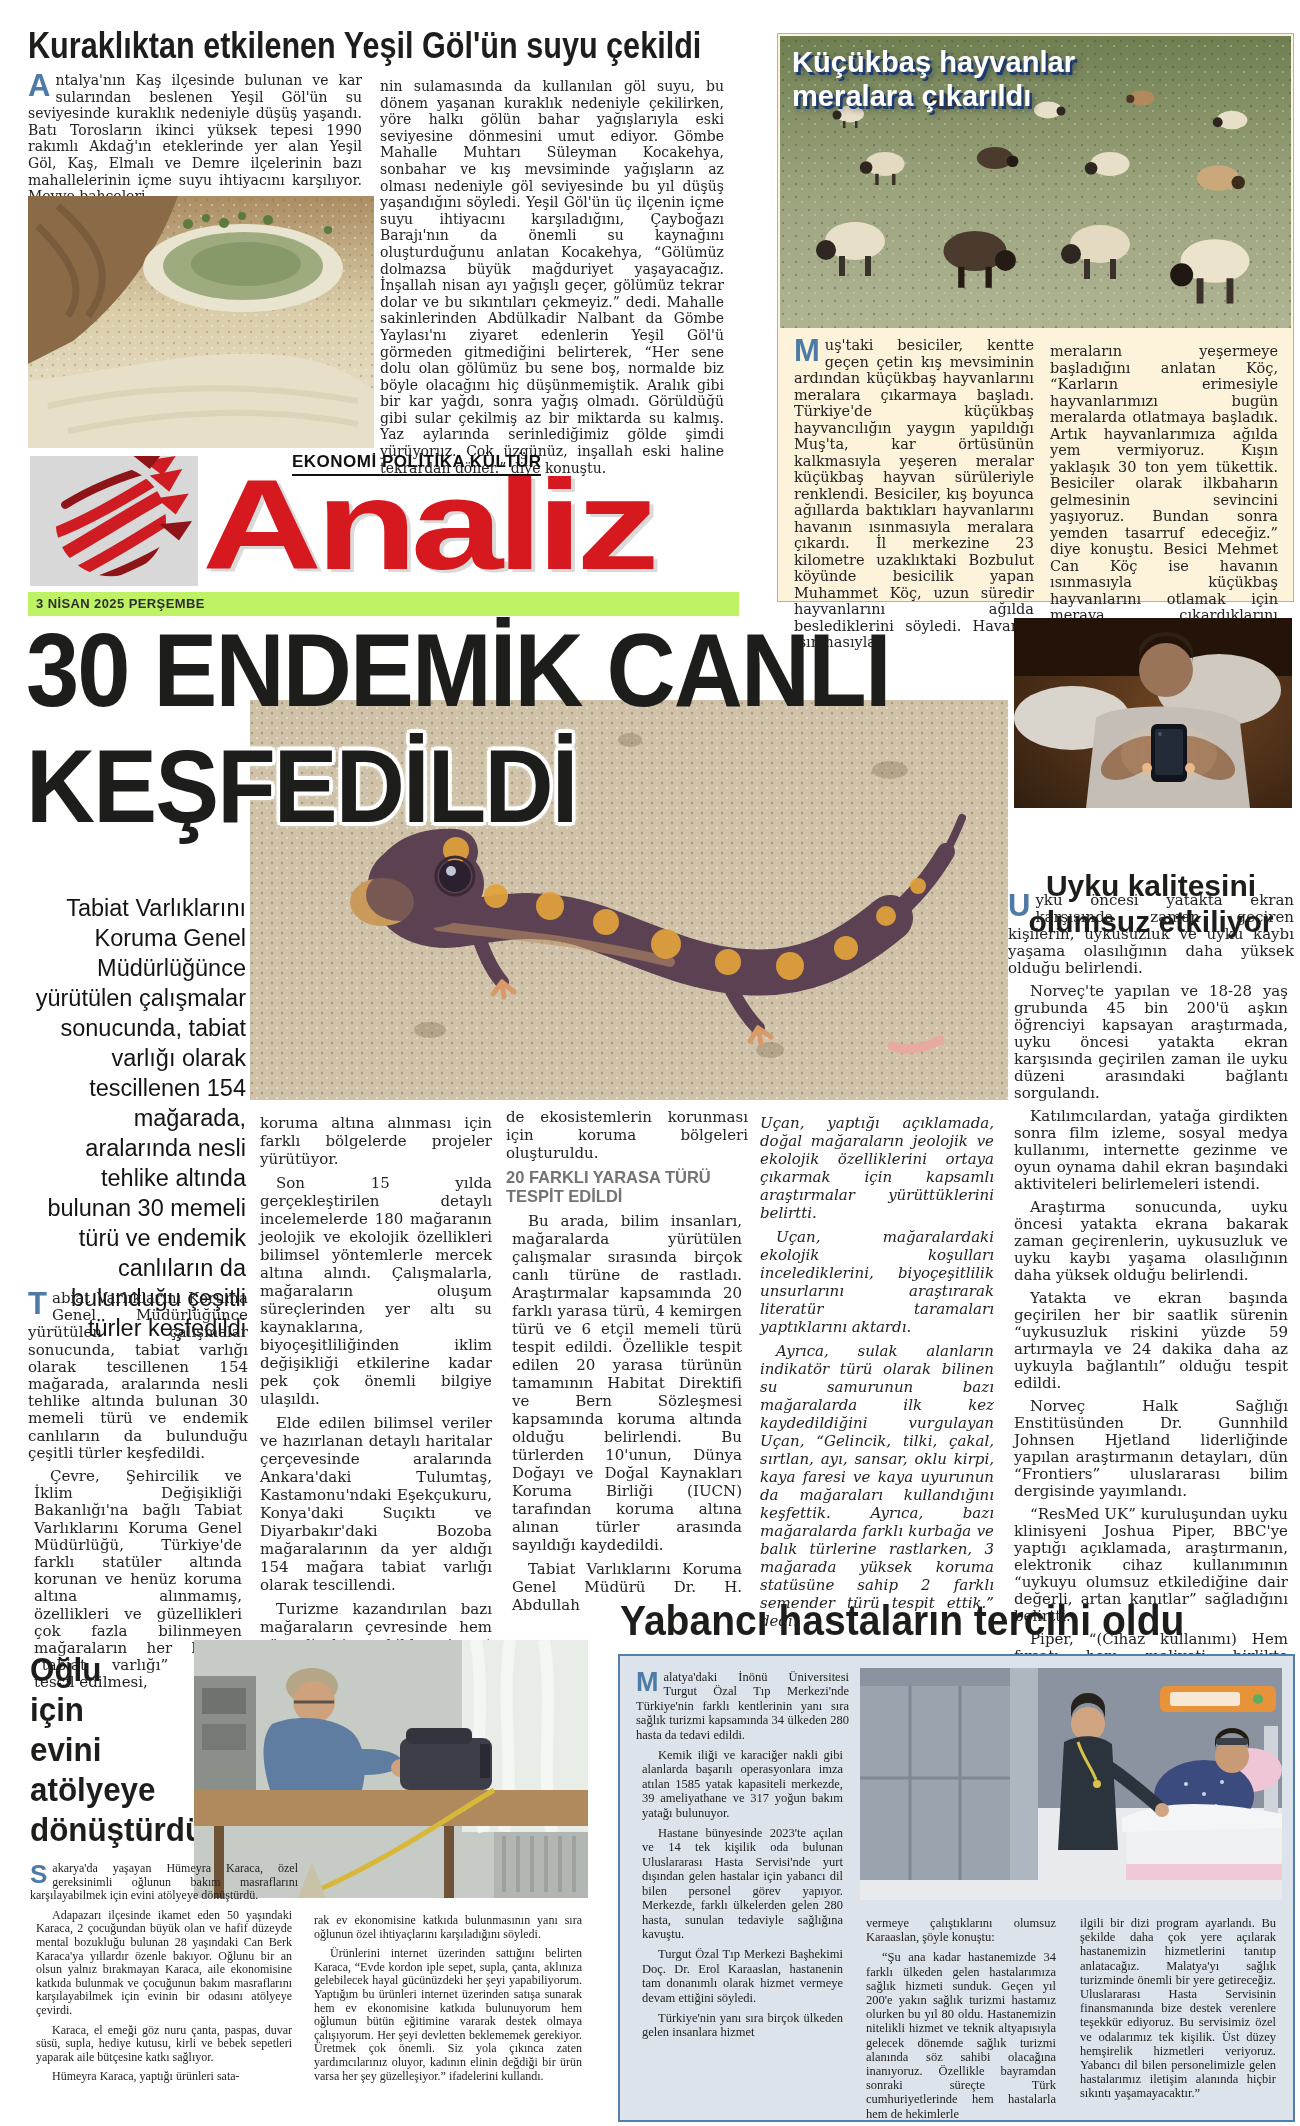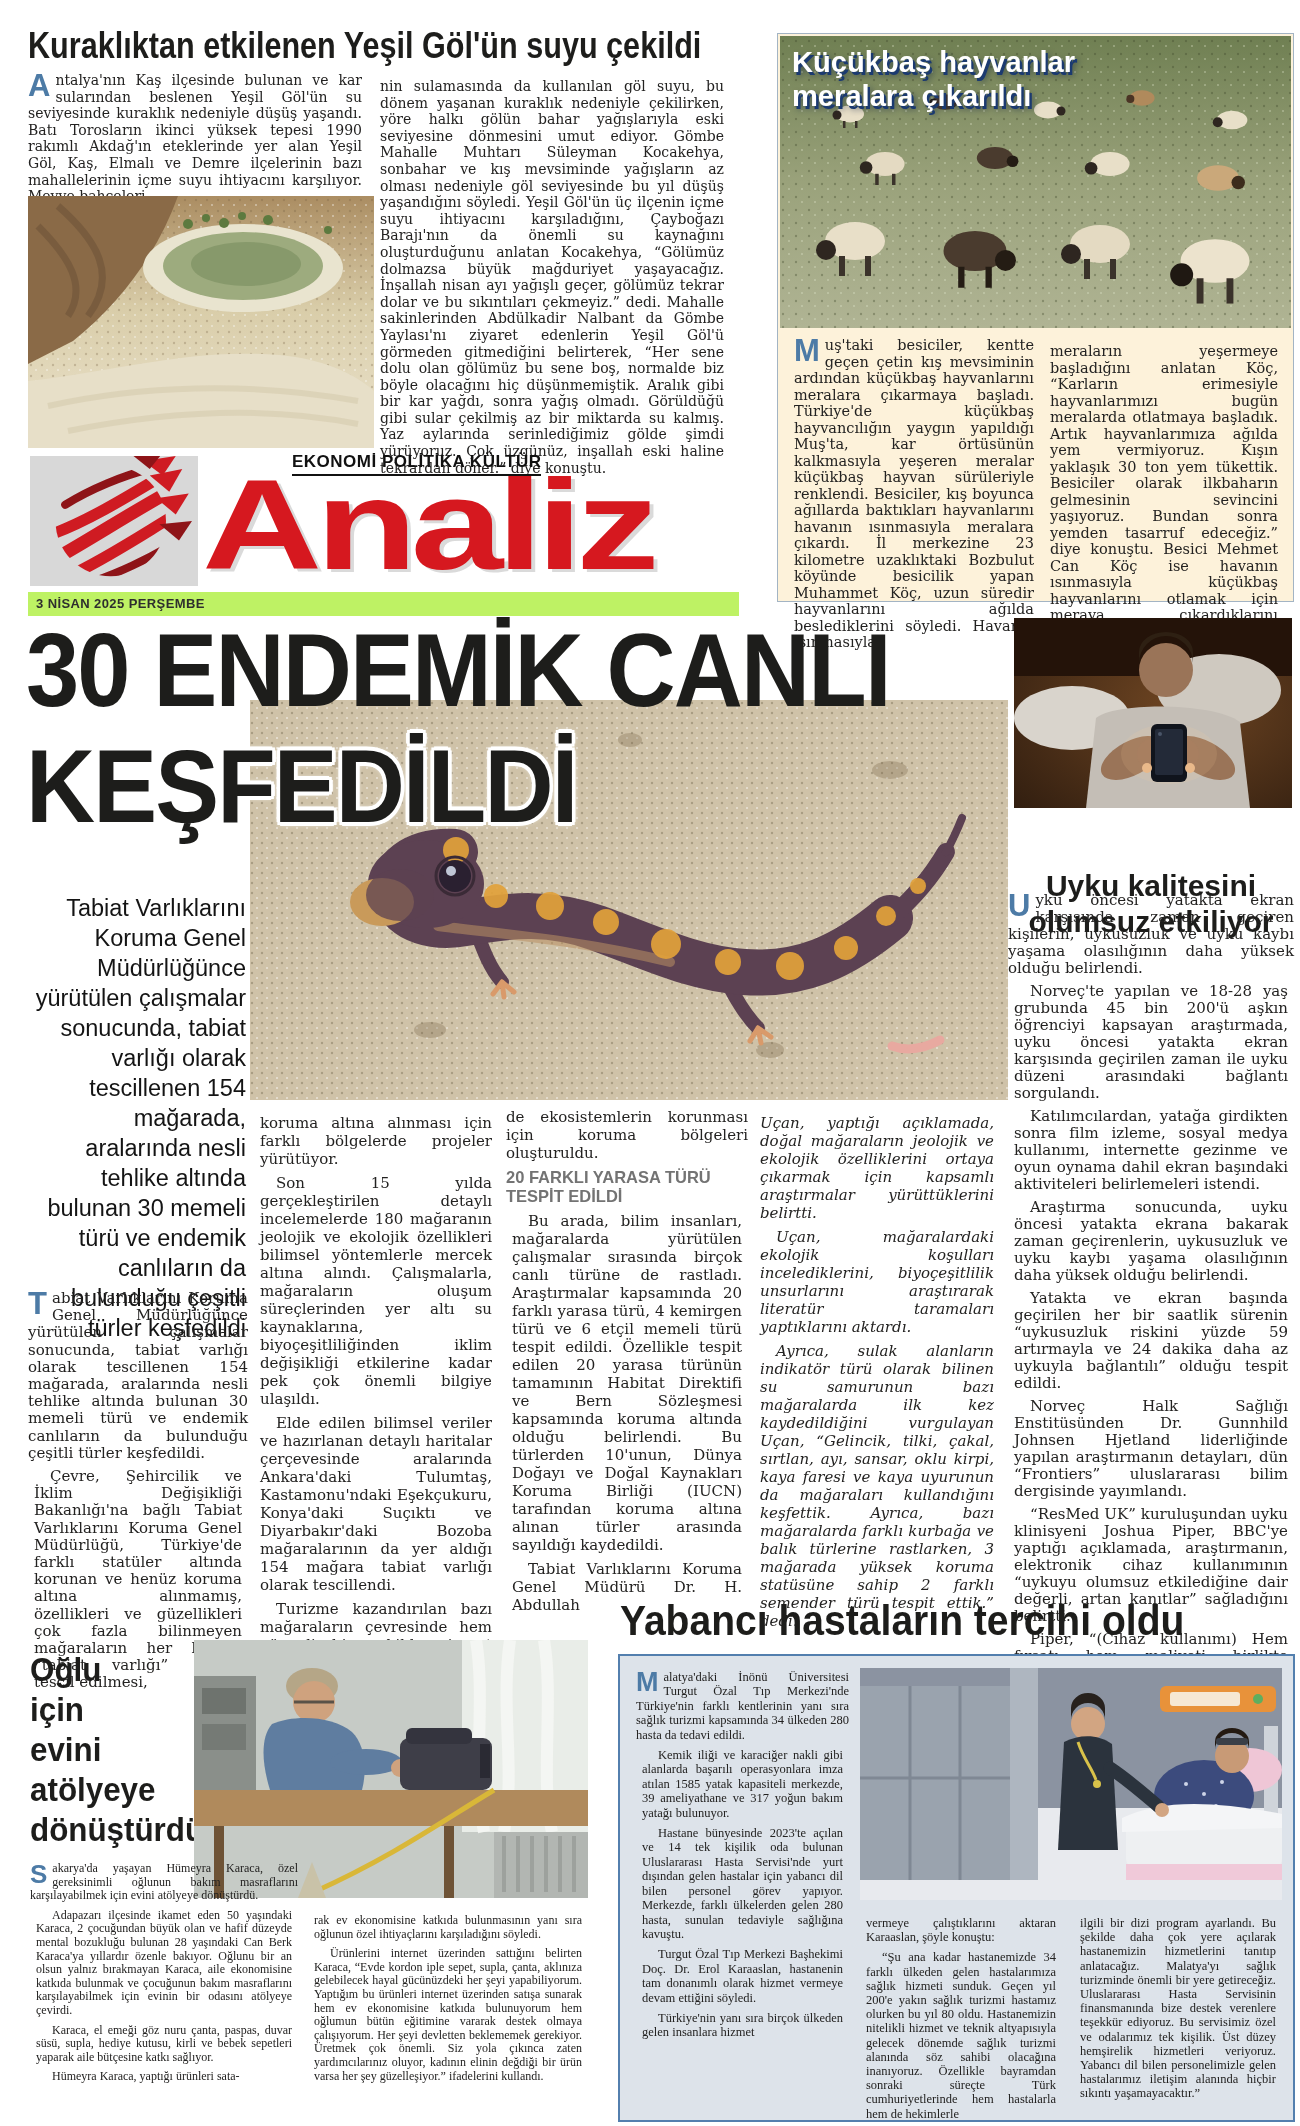--- a/index.html
+++ b/index.html
@@ -446,21 +446,21 @@
         <path d="M211,52 A17,17 0 0 1 245,52 L245,40 A17,15 0 0 0 211,40 Z" fill="#27211d"></path>
         <path d="M204,74 C220,66 238,66 252,76 L258,182 L198,182 Z" fill="#2b333d"></path>
         <path d="M250,100 C268,112 284,126 298,138" stroke="#2b333d" stroke-width="13" fill="none" stroke-linecap="round"></path>
         <circle cx="302" cy="142" r="7" fill="#d2a582"></circle>
         <path d="M218,74 C224,92 232,100 236,112" stroke="#d9c24a" stroke-width="3" fill="none"></path>
         <circle cx="237" cy="116" r="4" fill="#d9c24a"></circle>
       </svg>
     </div>
 
     <div class="serifN col cont" style="position:absolute;left:240px;top:254px;width:202px;font-size:12.5px;line-height:14.2px;">
-        <p>vermeye çalıştıklarını aktaran Karaaslan, şöyle konuştu:</p>
+        <p>vermeye çalıştıklarını olumsuz Karaaslan, şöyle konuştu:</p>
         <p>“Şu ana kadar hastanemizde 34 farklı ülkeden gelen hastalarımıza sağlık hizmeti sunduk. Geçen yıl 200'e yakın sağlık turizmi hastamız olurken bu yıl 80 oldu. Hastanemizin nitelikli hizmet ve teknik altyapısıyla gelecek dönemde sağlık turizmi alanında söz sahibi olacağına inanıyoruz. Özellikle bayramdan sonraki süreçte Türk cumhuriyetlerinde hem hastalarla hem de hekimlerle</p>
       </div>
 
     <div class="serifN col cont" style="position:absolute;left:454px;top:254px;width:208px;font-size:12.5px;line-height:14.2px;">
         <p>ilgili bir dizi program ayarlandı. Bu şekilde daha çok yere açılarak hastanemizin hizmetlerini tanıtıp anlatacağız. Malatya'yı sağlık turizminde önemli bir yere getireceğiz. Uluslararası Hasta Servisinin finansmanında bize destek verenlere teşekkür ediyoruz. Bu servisimiz özel ve odalarımız tek kişilik. Üst düzey hemşirelik hizmetleri veriyoruz. Yabancı dil bilen personelimizle gelen hastalarımız iletişim alanında hiçbir sıkıntı yaşamayacaktır.”</p>
       </div>
   </div>
 
 </div>
 

